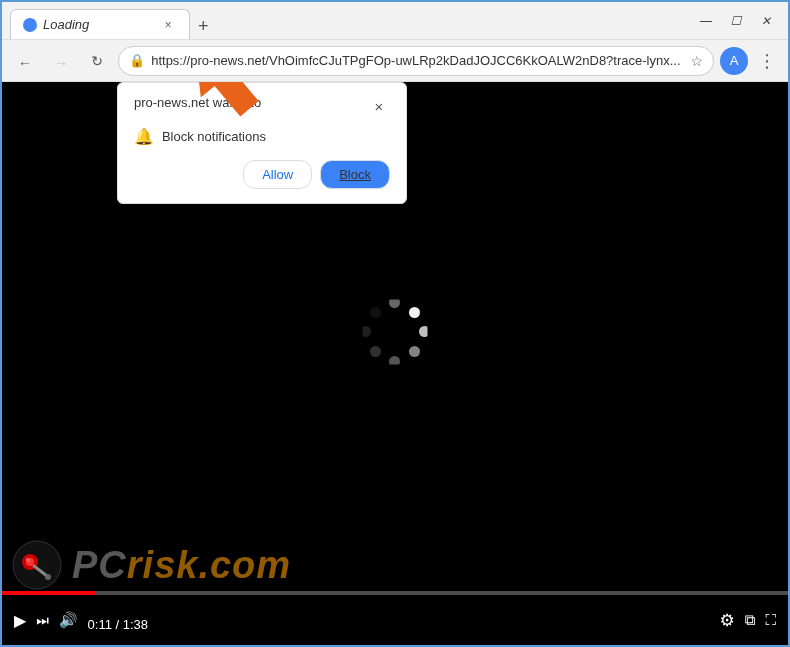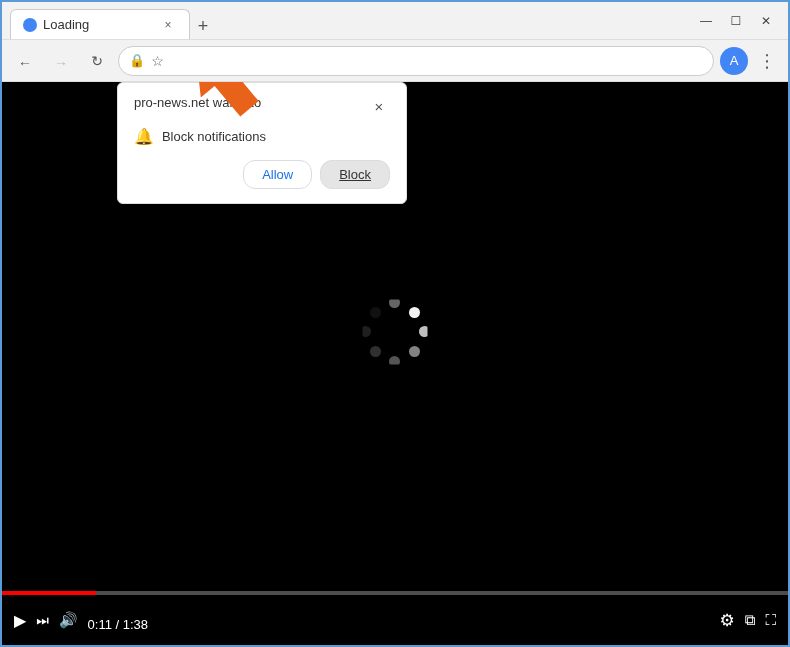--- a/index.html
+++ b/index.html
@@ -10,20 +10,21 @@
 
     
     .title-bar {
       background: #f2f2f2;
       height: 38px;
       display: flex;
       align-items: center;
       padding: 0 8px;
       gap: 4px;
       border-bottom: 1px solid #ddd;
+      font-style: italic;
     }
     .tab-area { display: flex; align-items: flex-end; flex: 1; height: 100%; }
     .tab {
       background: #fff;
       border: 1px solid #ccc;
       border-bottom: none;
       border-radius: 6px 6px 0 0;
       padding: 6px 12px;
       display: flex;
       align-items: center;
@@ -145,21 +146,21 @@
       font-size: 13px;
       cursor: pointer;
       border: 1px solid #ccc;
     }
     .popup-btn.allow {
       background: #fff;
       color: #1a73e8;
       border-color: #dadce0;
     }
     .popup-btn.block {
-      background: #e5e5e5;
+      background: #3b82f6;
       color: #333;
       border-color: #dadce0;
       text-decoration: underline;
     }
     .arrow-svg {
       position: absolute;
       top: -60px;
       left: 165px;
       z-index: 11;
     }
@@ -239,20 +240,21 @@
       <div class="win-btn close">✕</div>
     </div>
   </div>
 
   <div class="nav-bar">
     <div class="nav-btn">←</div>
     <div class="nav-btn disabled">→</div>
     <div class="nav-btn">↻</div>
     <div class="address-bar">
       <span class="lock-icon">🔒</span>
+      <span class="url-text">https://pro-news.net/VhOimfcCJuTPgFOp-uwLRp2kDadJOJCC6KkOALW2nD8?trace-lynx...</span>
       <span class="star-icon">☆</span>
     </div>
     <div class="profile-icon">A</div>
     <div class="menu-btn">⋮</div>
   </div>
 
   <div class="page-content">
 
     <div class="notification-popup">
       <div class="popup-header">
@@ -293,20 +295,35 @@
         <circle cx="13" cy="52" r="5.5" fill="#777777" opacity="0.4"></circle>
 
         <circle cx="3" cy="32" r="5.5" fill="#666666" opacity="0.3"></circle>
 
         <circle cx="13" cy="13" r="5.5" fill="#555555" opacity="0.2"></circle>
 
         <circle cx="32" cy="3" r="5.5" fill="#aaaaaa" opacity="0.6"></circle>
       </svg>
     </div>
 
+    <div class="pcrisk-watermark">
+
+      <svg class="pcrisk-logo-circle" width="50" height="50" viewBox="0 0 50 50">
+        <circle cx="25" cy="25" r="24" fill="#111" stroke="#333" stroke-width="1"></circle>
+        <circle cx="18" cy="22" r="8" fill="#cc0000"></circle>
+        <circle cx="18" cy="22" r="4" fill="#ff3333"></circle>
+        <circle cx="16" cy="20" r="2" fill="#ff6666"></circle>
+        <line x1="22" y1="26" x2="35" y2="36" stroke="#888" stroke-width="3" stroke-linecap="round"></line>
+        <circle cx="36" cy="37" r="3" fill="#666"></circle>
+      </svg>
+
+      <div style="font-size:38px; font-weight:900; font-style:italic; color:rgba(180,180,180,0.55); letter-spacing:1px;">
+        <span style="color:rgba(160,160,160,0.55);">PC</span><span style="color:rgba(210,130,0,0.7);">risk.com</span>
+      </div>
+    </div>
 
     <div class="progress-bar-container">
       <div class="progress-fill" style="width: 12%;"></div>
     </div>
 
     <div class="video-controls">
       <span class="ctrl-btn">▶</span>
       <span class="ctrl-btn" style="font-size:14px;">⏭</span>
       <span class="ctrl-btn" style="font-size:15px;">🔊</span>
       <span class="time-display">0:11 / 1:38</span>

